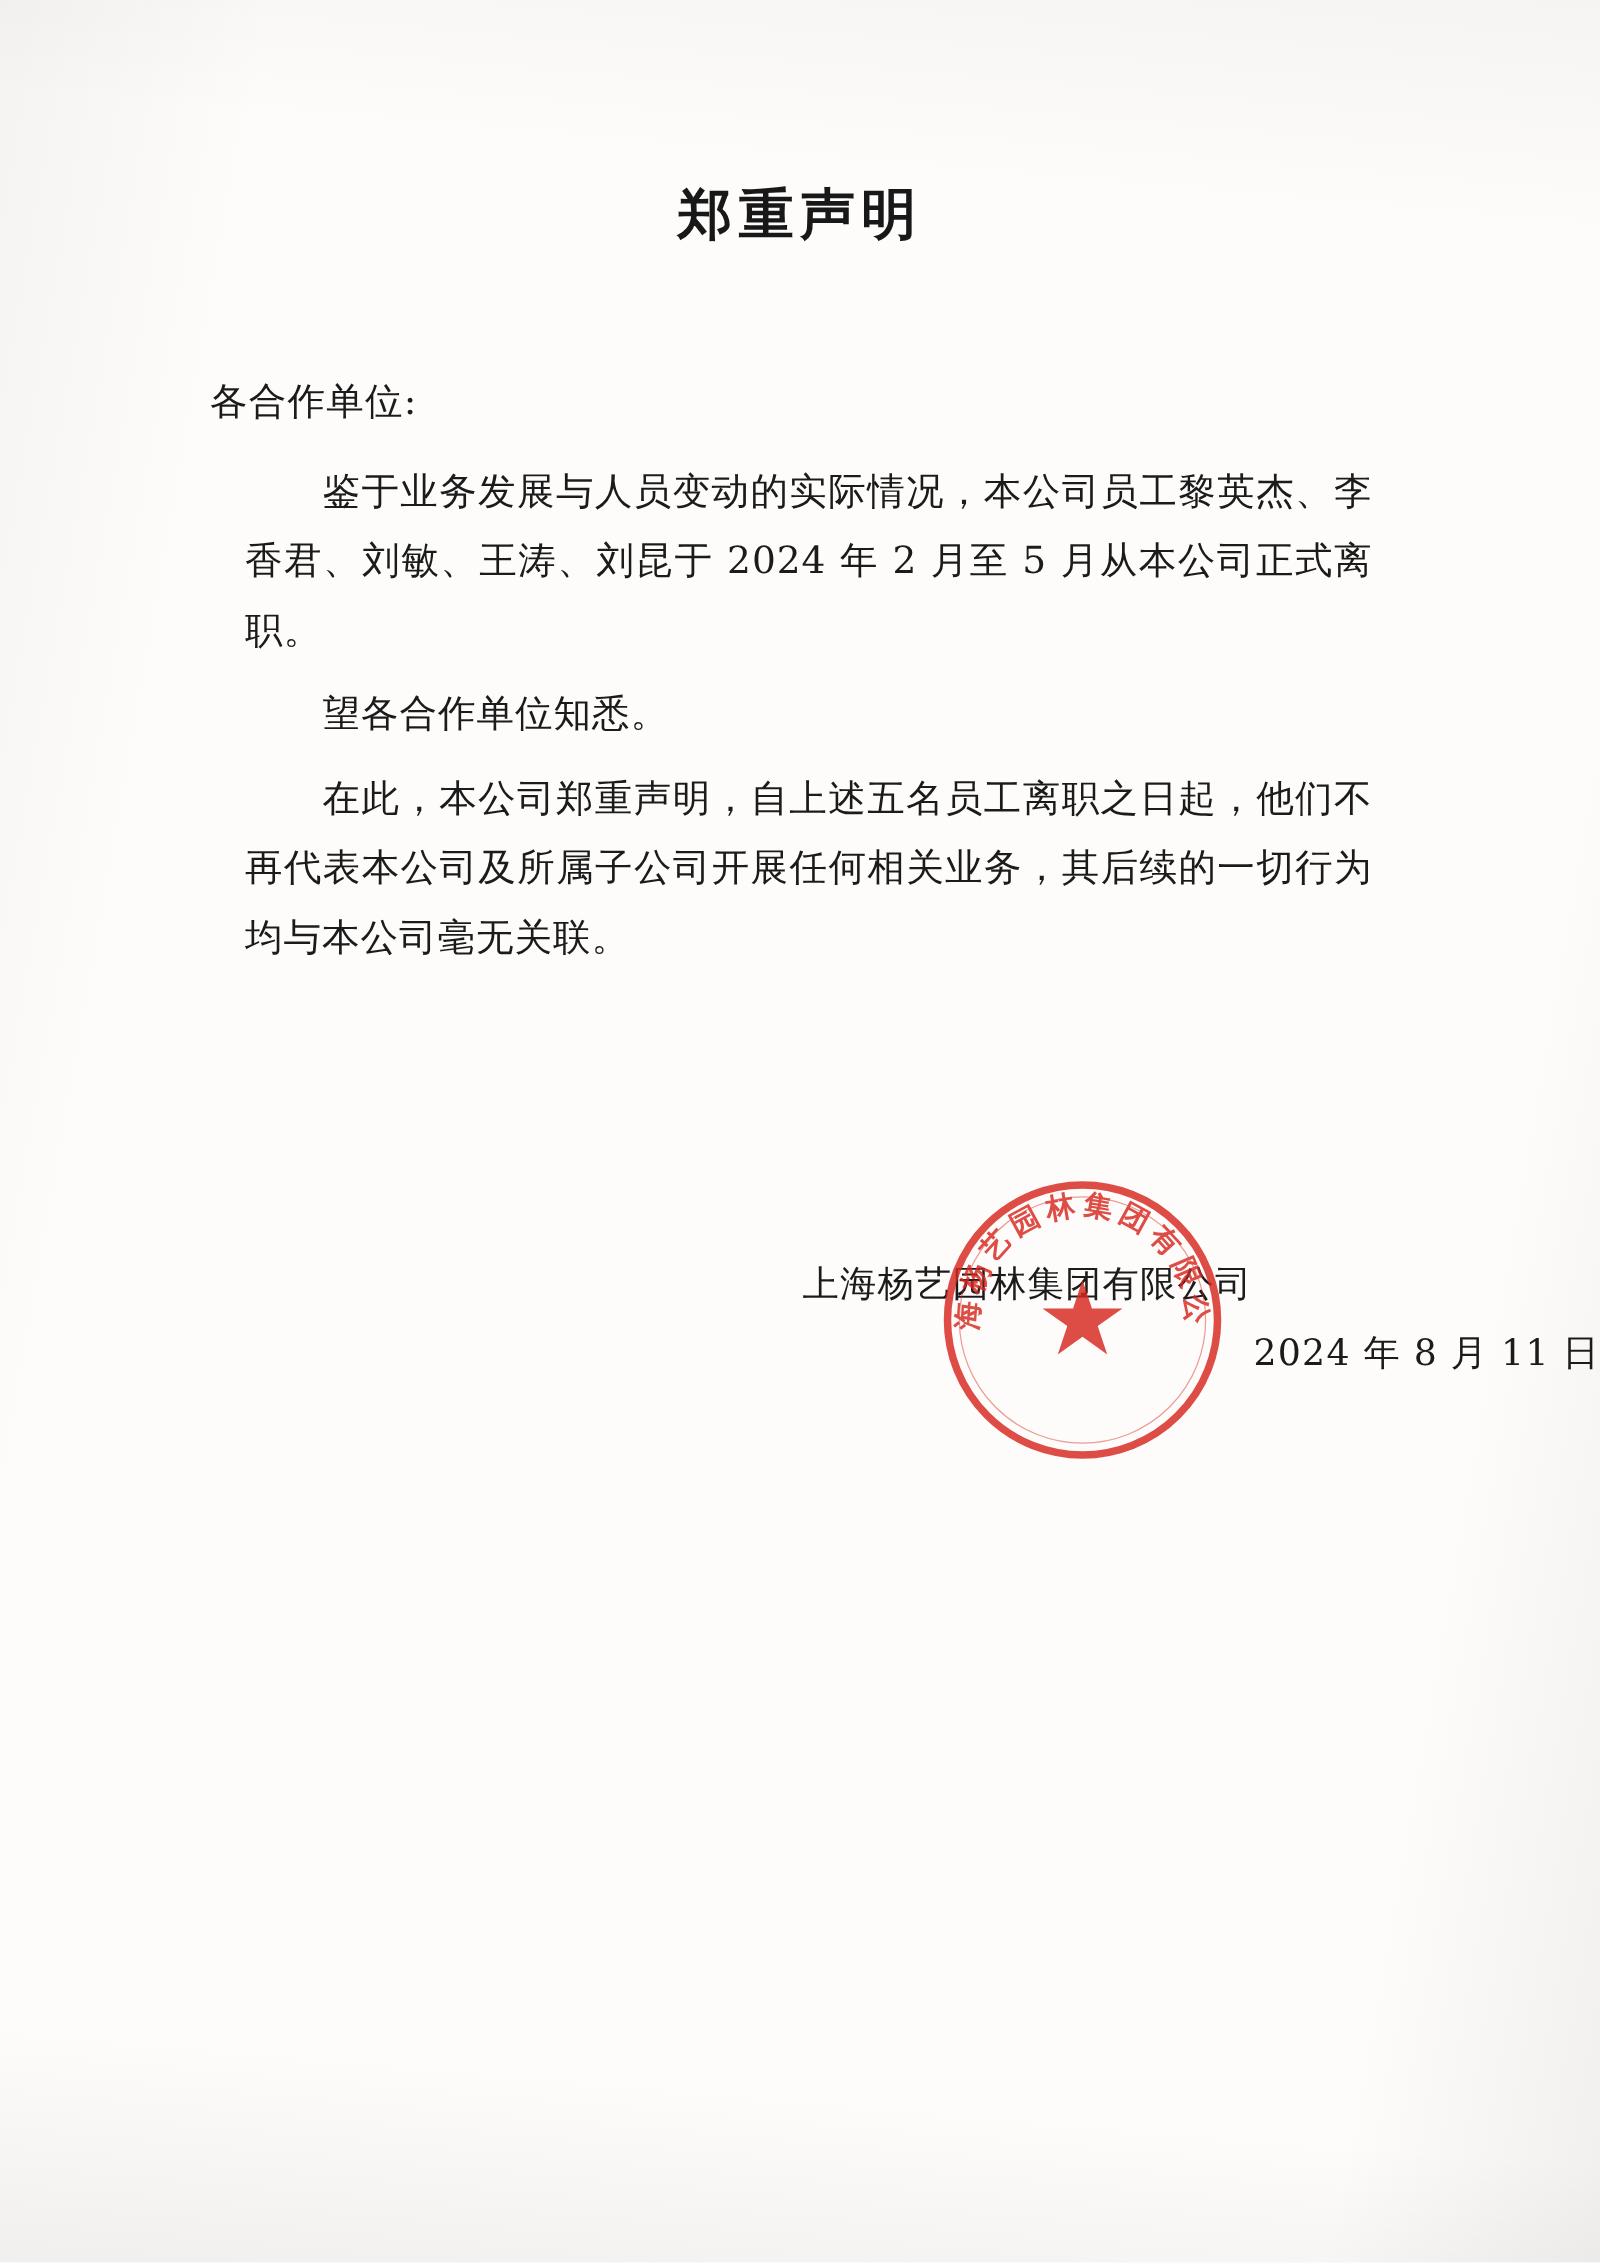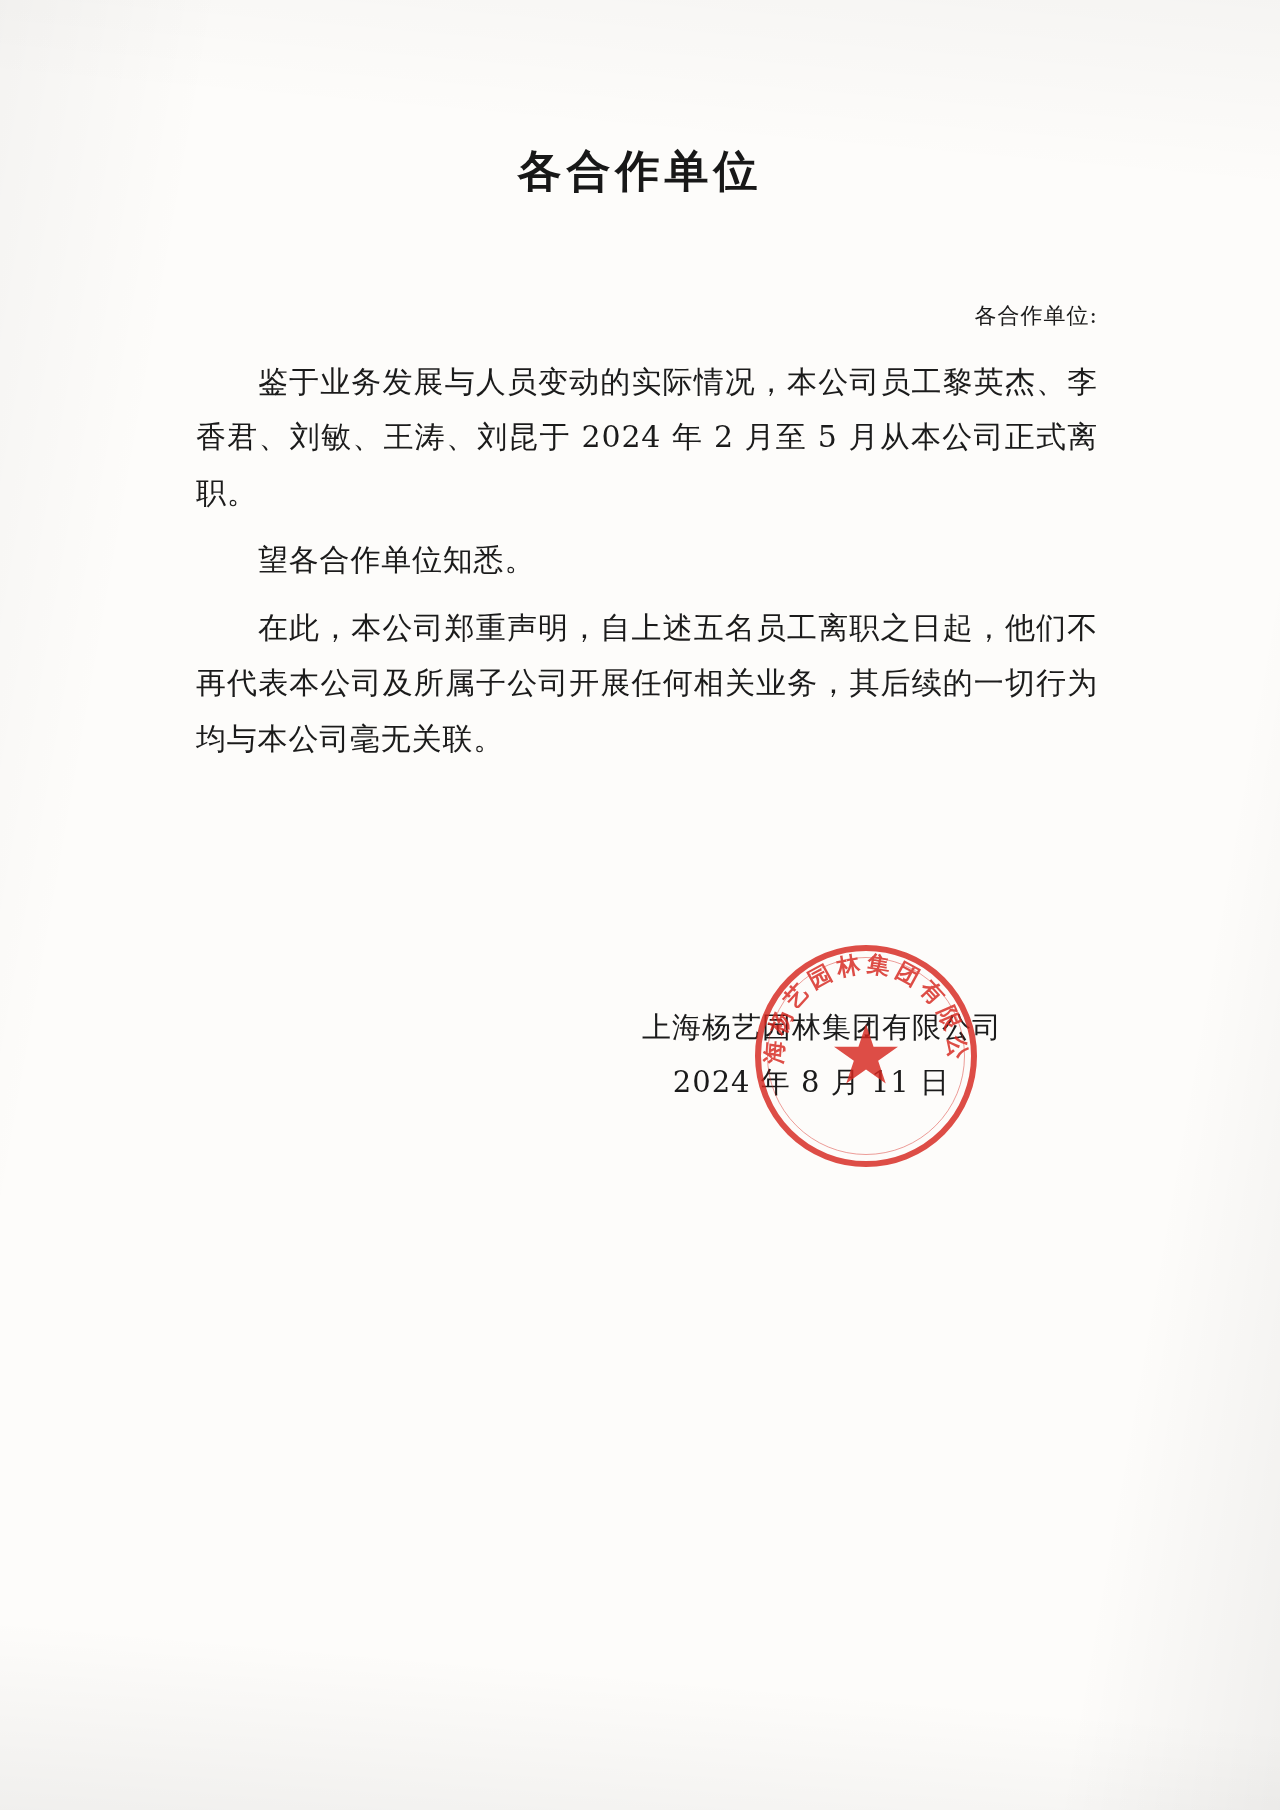--- a/index.html
+++ b/index.html
@@ -40,26 +40,25 @@
   }
 
   .body-block {
     position: absolute;
     top: 300px;
     left: 168px;
     width: 930px;
   }
 
   .salutation {
-    font-size: 22px;
+    font-size: 30px;
     line-height: 1.45;
     color: #1b1b1b;
     letter-spacing: 1px;
     margin-bottom: 22px;
-    text-align: right;
   }
 
   .para {
     font-size: 30px;
     line-height: 1.85;
     color: #1b1b1b;
     letter-spacing: 0.8px;
     text-indent: 62px;
     text-align: justify;
     margin-bottom: 12px;
@@ -80,21 +79,20 @@
     text-align: right;
     padding-right: 278px;
     line-height: 1.9;
   }
 
   .sig-date {
     font-size: 29px;
     color: #1b1b1b;
     letter-spacing: 1px;
     text-align: right;
-    padding-right: 330px;
     line-height: 1.9;
   }
 
   
   .seal {
     position: absolute;
     left: 755px;
     top: 945px;
     width: 222px;
     height: 222px;
@@ -148,21 +146,21 @@
     font-size: 15px;
     letter-spacing: 2px;
     font-family: "DejaVu Serif", "Liberation Serif", serif;
   }
 </style>
 </head>
 <body>
 
 <div class="page">
 
-  <div class="doc-title">各合作单位</div>
+  <div class="doc-title">郑重声明</div>
 
   <div class="body-block">
 
     <div class="salutation">各合作单位:</div>
 
     <div class="para">鉴于业务发展与人员变动的实际情况，本公司员工黎英杰、李香君、刘敏、王涛、刘昆于 2024 年 2 月至 5 月从本公司正式离职。</div>
 
     <div class="para">望各合作单位知悉。</div>
 
     <div class="para">在此，本公司郑重声明，自上述五名员工离职之日起，他们不再代表本公司及所属子公司开展任何相关业务，其后续的一切行为均与本公司毫无关联。</div>

